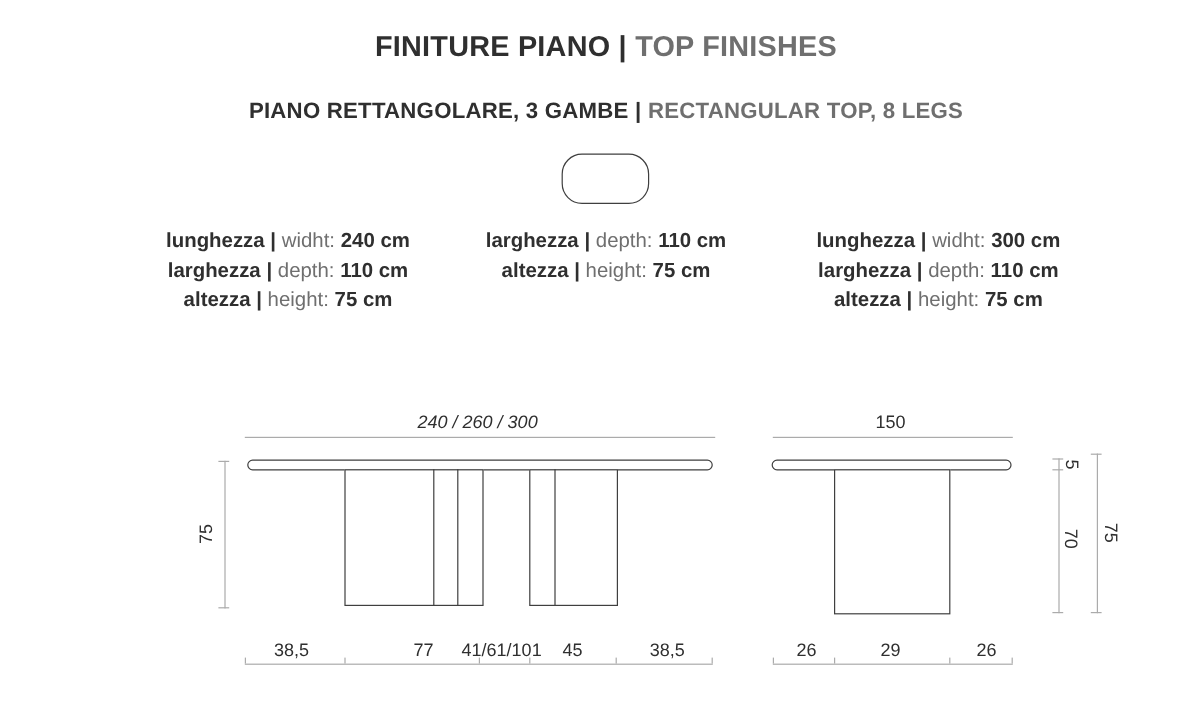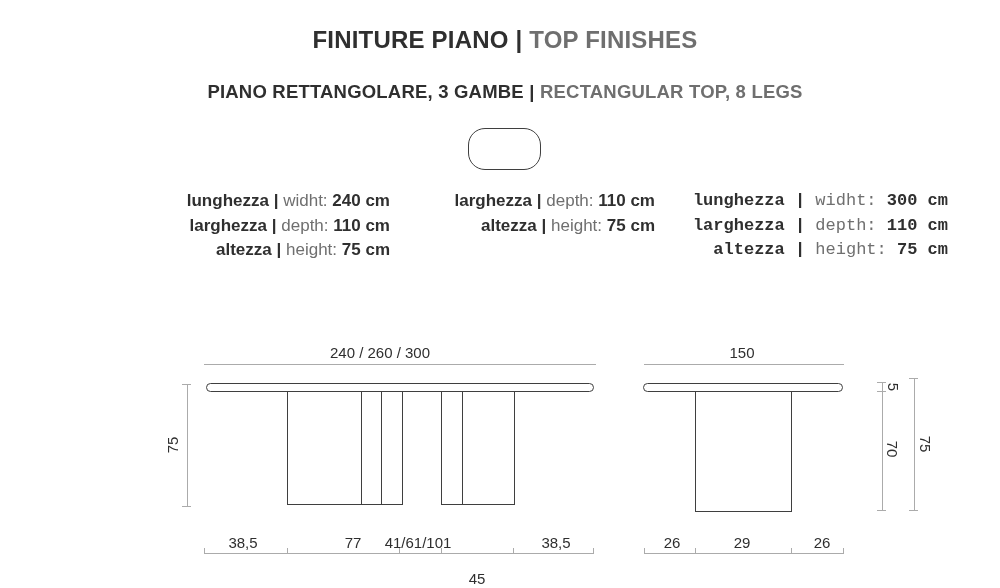--- a/index.html
+++ b/index.html
@@ -18,21 +18,21 @@
   }
   .abs{position:absolute;}
   
   .title{top:26px;left:5px;width:1000px;text-align:center;font-size:24px;font-weight:700;letter-spacing:.2px;white-space:nowrap;}
   .subtitle{top:81px;left:5px;width:1000px;text-align:center;font-size:18.5px;font-weight:700;letter-spacing:.2px;white-space:nowrap;}
   .dark{color:var(--text-dark);}
   .gray{color:var(--text-gray);}
   
   .pill{left:468px;top:128px;width:73px;height:42px;border:1.4px solid var(--line-dark);border-radius:17px;background:#fff;}
   
-  .spec-col{top:189px;width:300px;text-align:right;font-size:17px;line-height:24.5px;white-space:nowrap;}
+  .spec-col{top:189px;width:300px;text-align:center;font-size:17px;line-height:24.5px;white-space:nowrap;}
   .sp-b{font-weight:700;color:var(--text-dark);}
   .sp-g{font-weight:400;color:var(--text-gray);}
   
   .dimline-h{height:1px;background:var(--line-light);}
   .dimline-v{width:1px;background:var(--line-light);}
   .tick-up{width:1px;height:5px;background:var(--line-light);}
   .tick-side{width:9px;height:1px;background:var(--line-light);}
   .outline{border:1.3px solid var(--line-dark);background:#fff;}
   .innerline{width:1.3px;background:var(--line-dark);}
   .dim-label{font-size:15px;color:var(--text-dark);white-space:nowrap;transform:translate(-50%,-50%);}
@@ -86,21 +86,21 @@
       <span class="sp-b">110 cm</span>
     </div>
     <div>
       <span class="sp-b">altezza</span>
       <span class="sp-b">|</span>
       <span class="sp-g">height:</span>
       <span class="sp-b">75 cm</span>
     </div>
   </div>
 
-  <div class="abs spec-col" style="left:648px;font-family:Liberation Mono, monospace;">
+  <div class="abs spec-col" style="left:632px;">
     <div>
       <span class="sp-b">lunghezza</span>
       <span class="sp-b">|</span>
       <span class="sp-g">widht:</span>
       <span class="sp-b">300 cm</span>
     </div>
     <div>
       <span class="sp-b">larghezza</span>
       <span class="sp-b">|</span>
       <span class="sp-g">depth:</span>
@@ -109,41 +109,41 @@
     <div>
       <span class="sp-b">altezza</span>
       <span class="sp-b">|</span>
       <span class="sp-g">height:</span>
       <span class="sp-b">75 cm</span>
     </div>
   </div>
 
   <div>
 
-    <div class="abs dim-label" style="left:380px;top:352px;">240 / 260 / 300</div>
+    <div class="abs dim-label" style="left:398px;top:352px;font-style:italic;">240 / 260 / 300</div>
     <div class="abs dimline-h" style="left:204px;top:364px;width:392px;"></div>
 
     <div class="abs dimline-v" style="left:187px;top:384px;height:123px;"></div>
     <div class="abs tick-side" style="left:182px;top:384px;"></div>
     <div class="abs tick-side" style="left:182px;top:506px;"></div>
     <div class="abs dim-label rot-ccw" style="left:172px;top:445px;">75</div>
 
     <div class="abs outline" style="left:206px;top:383px;width:388px;height:9px;border-radius:5px;"></div>
 
     <div class="abs outline" style="left:287px;top:391px;width:116px;height:114px;"></div>
     <div class="abs innerline" style="left:360.5px;top:391px;height:114px;"></div>
     <div class="abs innerline" style="left:381px;top:391px;height:114px;"></div>
 
     <div class="abs outline" style="left:441px;top:391px;width:74px;height:114px;"></div>
     <div class="abs innerline" style="left:461.5px;top:391px;height:114px;"></div>
 
     <div class="abs dim-label" style="left:243px;top:542px;">38,5</div>
     <div class="abs dim-label" style="left:338px;top:542px;margin-left:15px;">77</div>
     <div class="abs dim-label" style="left:418px;top:542px;">41/61/101</div>
-    <div class="abs dim-label" style="left:477px;top:542px;margin-top:36px;">45</div>
+    <div class="abs dim-label" style="left:477px;top:542px;">45</div>
     <div class="abs dim-label" style="left:556px;top:542px;">38,5</div>
     <div class="abs dimline-h" style="left:204px;top:553px;width:390px;"></div>
     <div class="abs tick-up" style="left:204px;top:548px;"></div>
     <div class="abs tick-up" style="left:287px;top:548px;"></div>
     <div class="abs tick-up" style="left:399px;top:548px;"></div>
     <div class="abs tick-up" style="left:441px;top:548px;"></div>
     <div class="abs tick-up" style="left:513px;top:548px;"></div>
     <div class="abs tick-up" style="left:593px;top:548px;"></div>
   </div>
 

